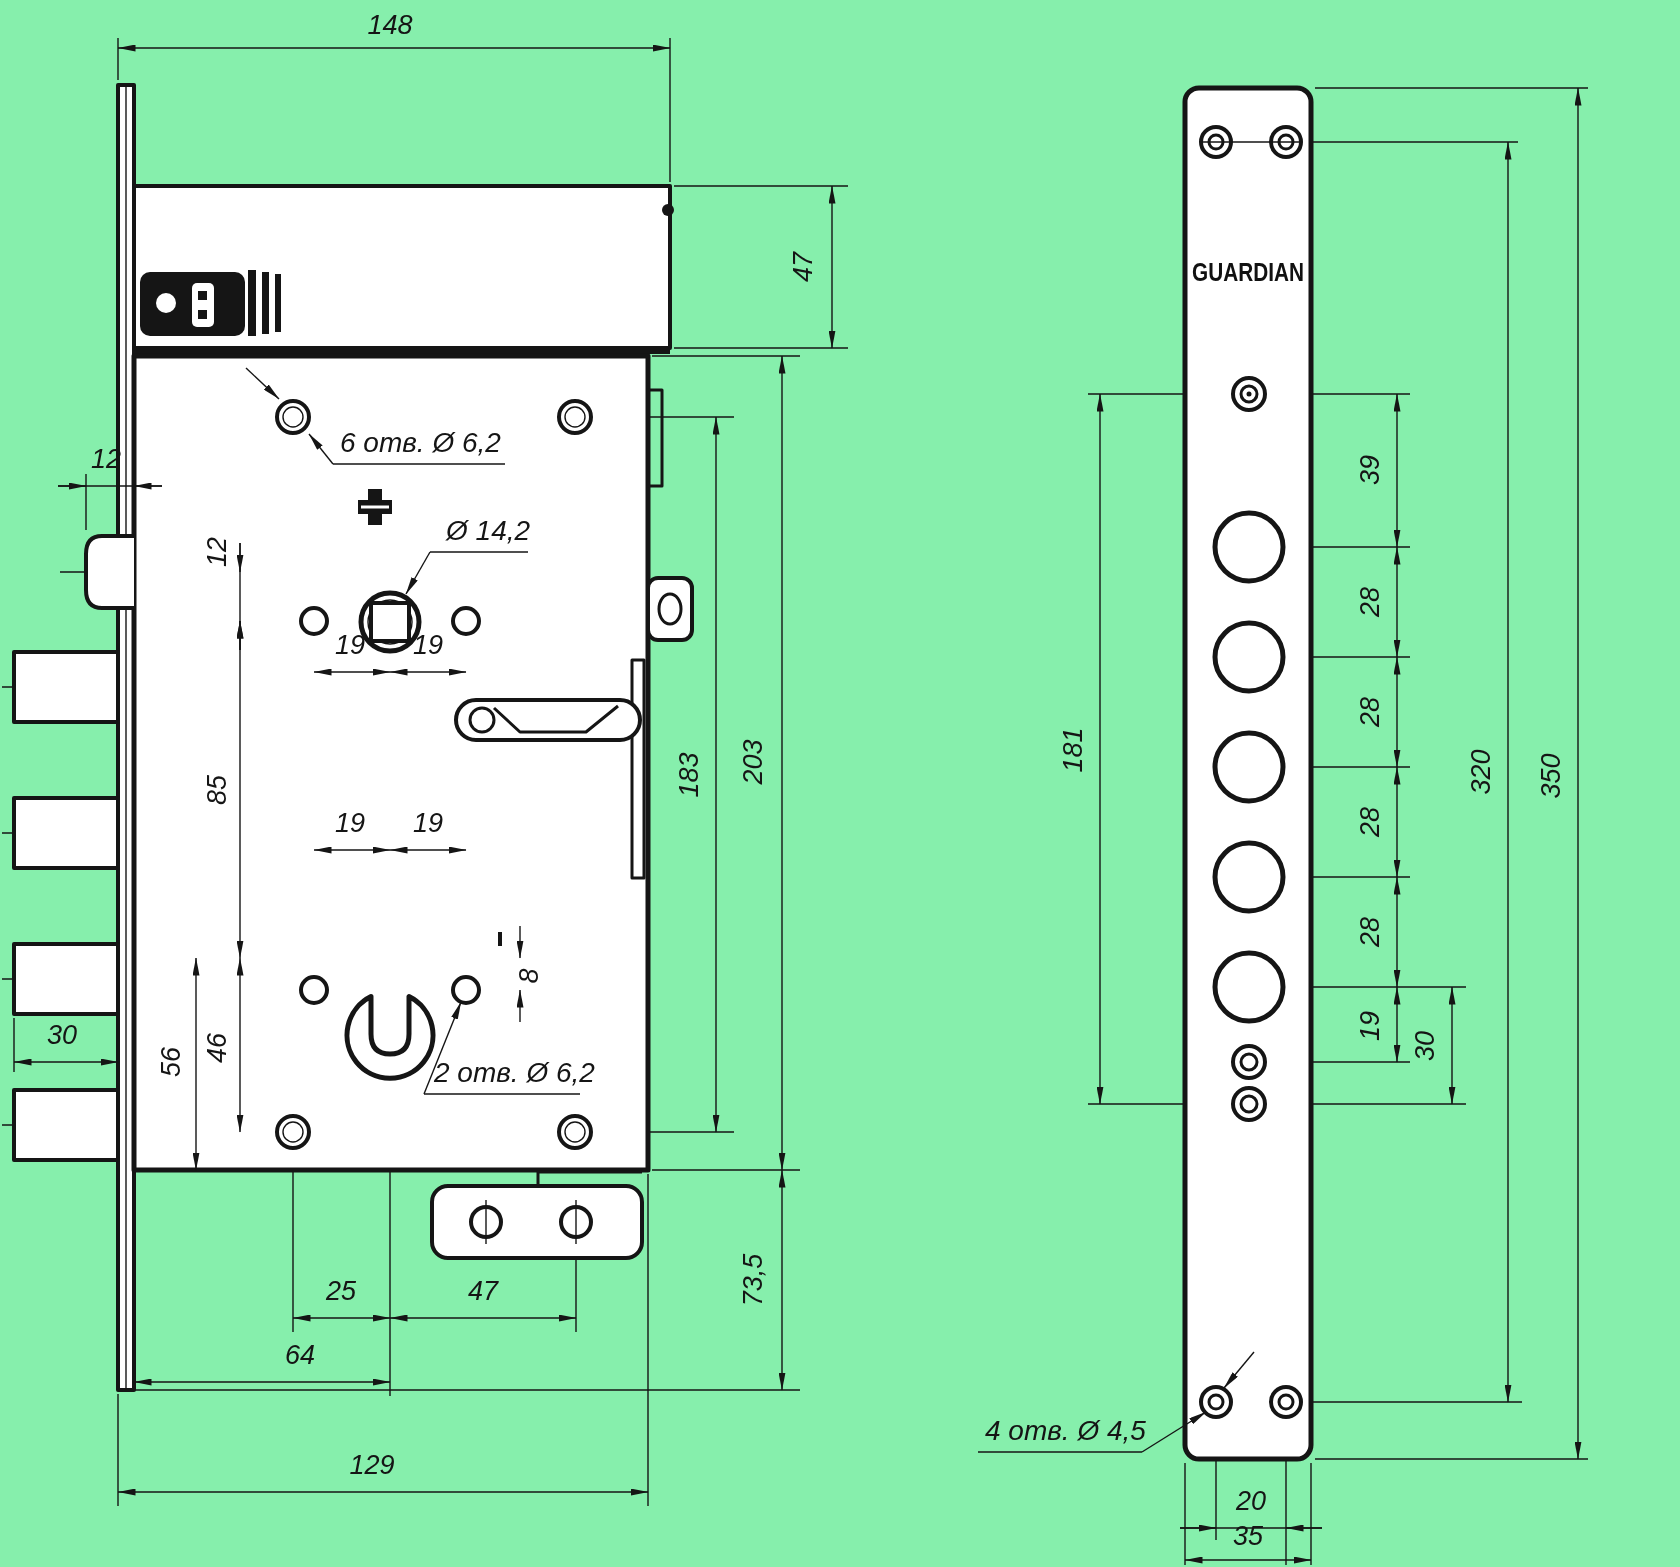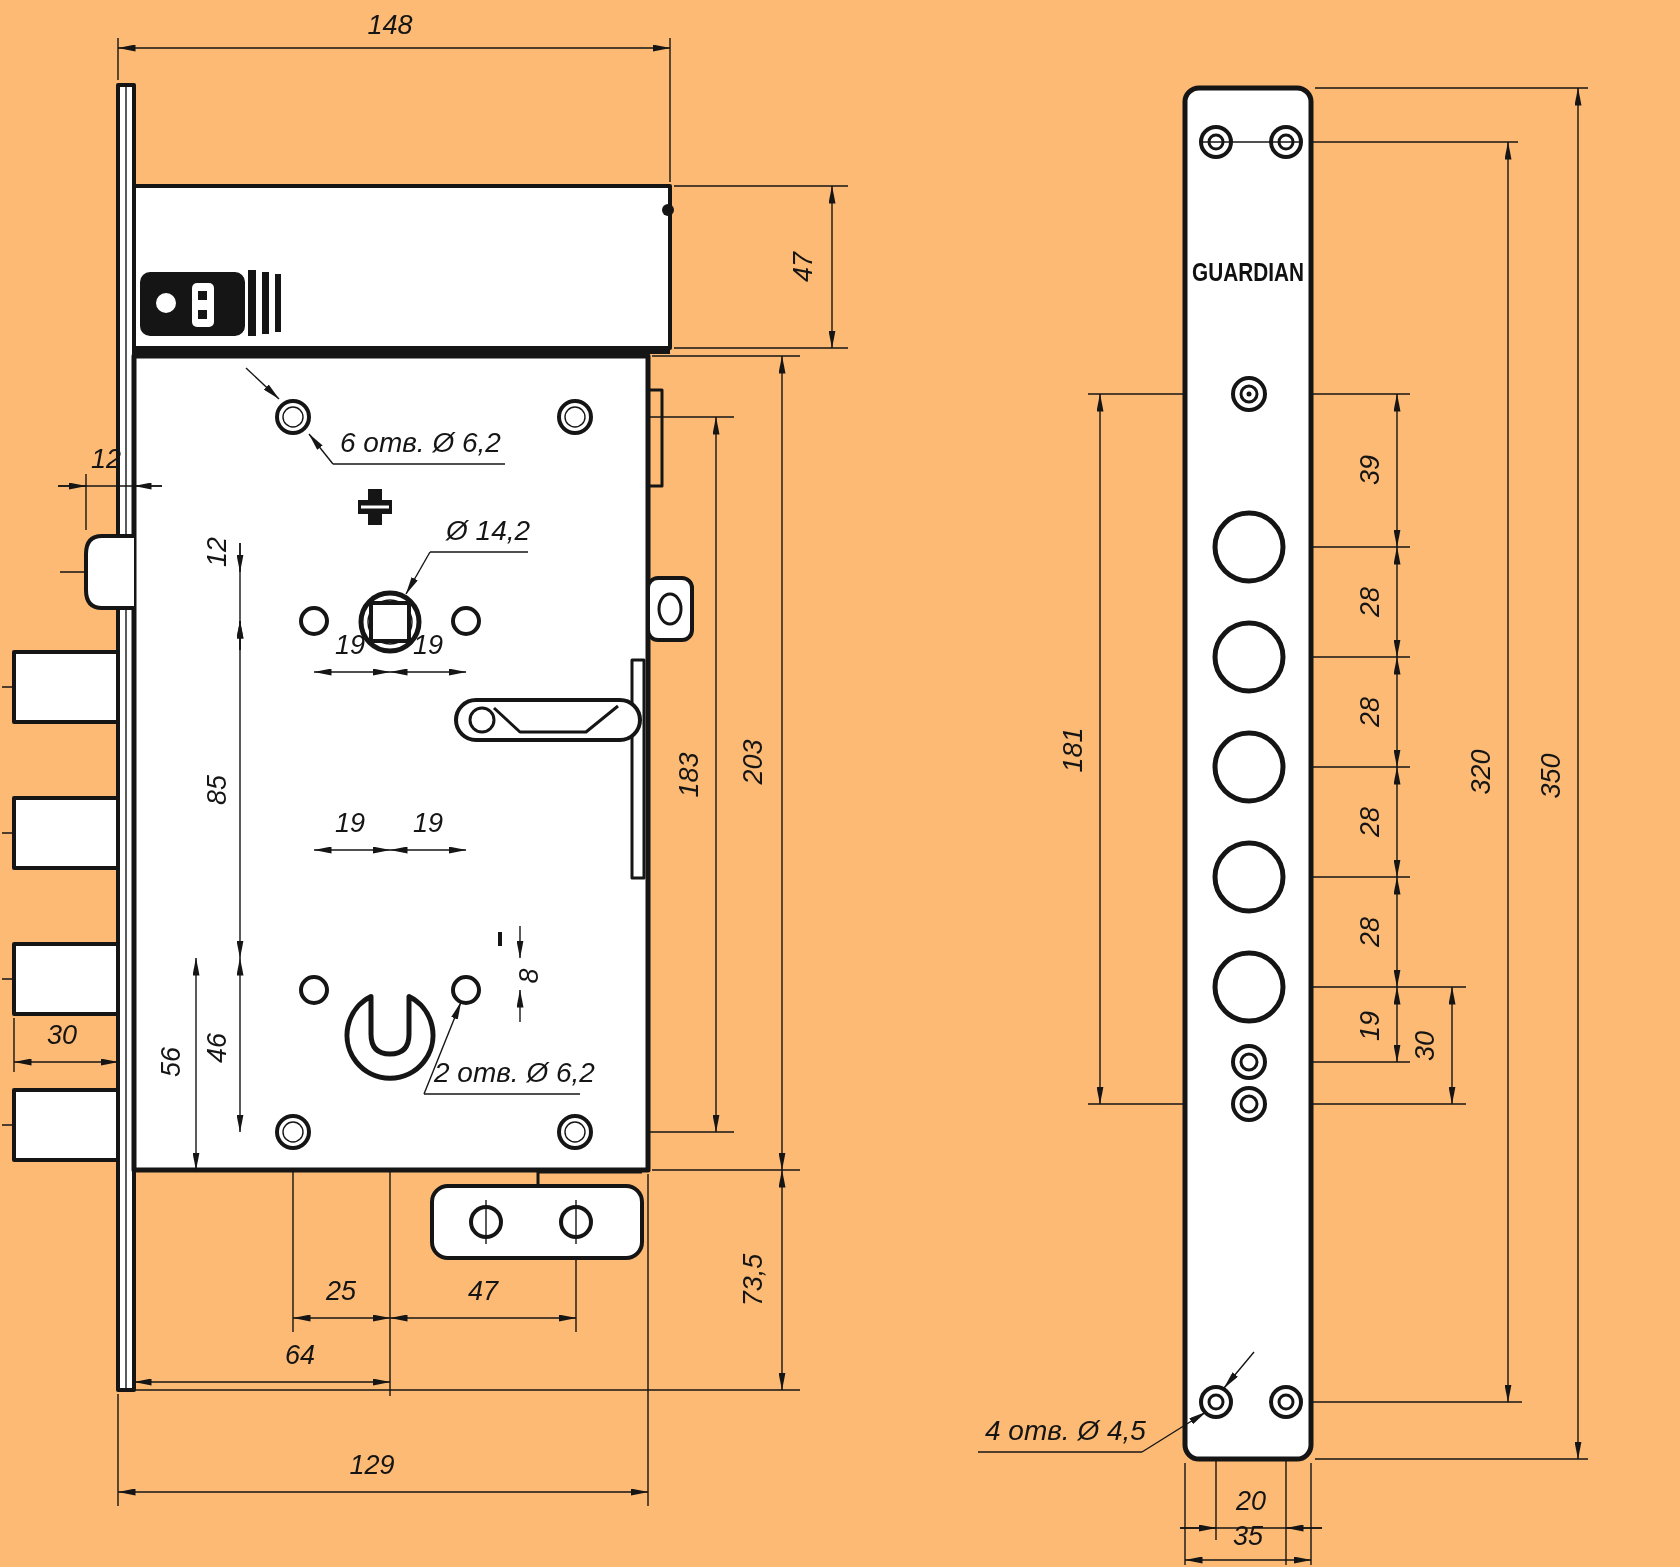--- a/index.html
+++ b/index.html
@@ -1,16 +1,16 @@
 <!DOCTYPE html>
 <html><head>
 <meta charset="utf-8">
 <style>
   html,body{margin:0;padding:0;background:#fff;}
-  .stage{width:1680px;height:1567px;position:relative;background:#fdba74;overflow:hidden;text-align:center;}
+  .stage{width:1680px;height:1567px;position:relative;background:#86efac;overflow:hidden;text-align:center;}
   svg{display:block;}
   .outline{fill:#fff;stroke:#151515;stroke-width:5;stroke-linejoin:round;}
   .outline4{fill:#fff;stroke:#151515;stroke-width:4;stroke-linejoin:round;}
   .outline3{fill:none;stroke:#151515;stroke-width:3;stroke-linejoin:round;}
   .thin{fill:none;stroke:#151515;stroke-width:1.4;}
   .dimline{fill:none;stroke:#151515;stroke-width:1.4;}
   .center{fill:none;stroke:#151515;stroke-width:1.3;stroke-dasharray:24 6 6 6;}
   .solidblk{fill:#151515;stroke:none;}
   text.dim{font-family:"Liberation Sans",sans-serif;font-style:italic;font-size:27px;fill:#151515;}
   text.lbl{font-family:"Liberation Sans",sans-serif;font-style:italic;font-size:28px;fill:#151515;}

